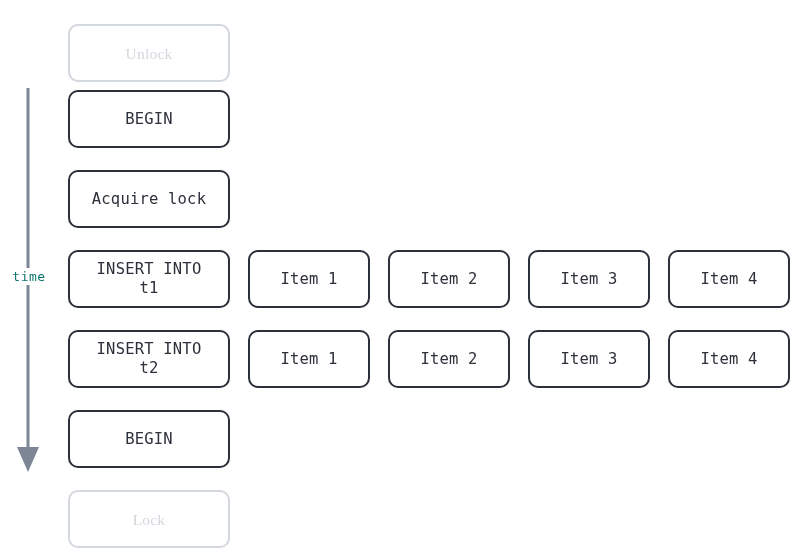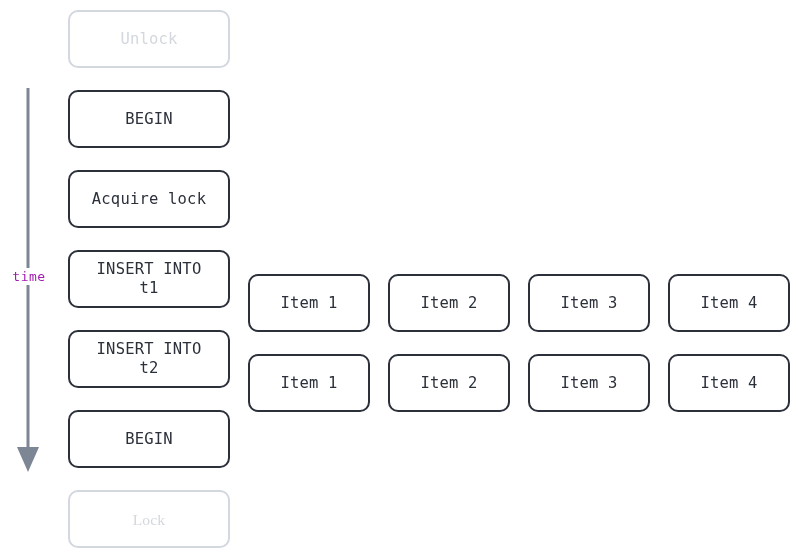--- a/index.html
+++ b/index.html
@@ -29,21 +29,21 @@
     pointer-events: none;
   }
   .time-label {
     position: absolute;
     left: 0;
     top: 268px;
     width: 58px;
     text-align: center;
     font-size: 13px;
     letter-spacing: 0.5px;
-    color: #a21caf;
+    color: #0f766e;
     background: #ffffff;
     padding: 1px 0;
     line-height: 15px;
   }
 
   
   .node {
     position: absolute;
     box-sizing: border-box;
     border: 2px solid #2b303a;
@@ -65,37 +65,36 @@
   }
 
   .op-node {
     left: 68px;
     width: 162px;
     height: 58px;
   }
   .item-node {
     width: 122px;
     height: 58px;
-    margin-top: 24px;
   }
 </style>
 </head>
 <body>
 
 <div id="diagram">
 
   <div class="time-axis">
     <svg width="60" height="560">
       <line x1="28" y1="88" x2="28" y2="452" stroke="#7d8694" stroke-width="3"></line>
       <polygon points="28,472 17,447 39,447" fill="#7d8694"></polygon>
     </svg>
     <div class="time-label">time</div>
   </div>
 
-  <div class="node faded op-node" style="top:10px;">Unlock</div>
+  <div class="node faded op-node" style="top:24px;font-family:Liberation Serif, serif;">Unlock</div>
 
   <div class="node op-node" style="top:170px;">Acquire lock</div>
 
   <div class="node op-node" style="top:90px;">BEGIN</div>
 
   <div class="node op-node" style="top:250px;">INSERT INTO
 t1</div>
 
   <div class="node op-node" style="top:330px;">INSERT INTO
 t2</div>

